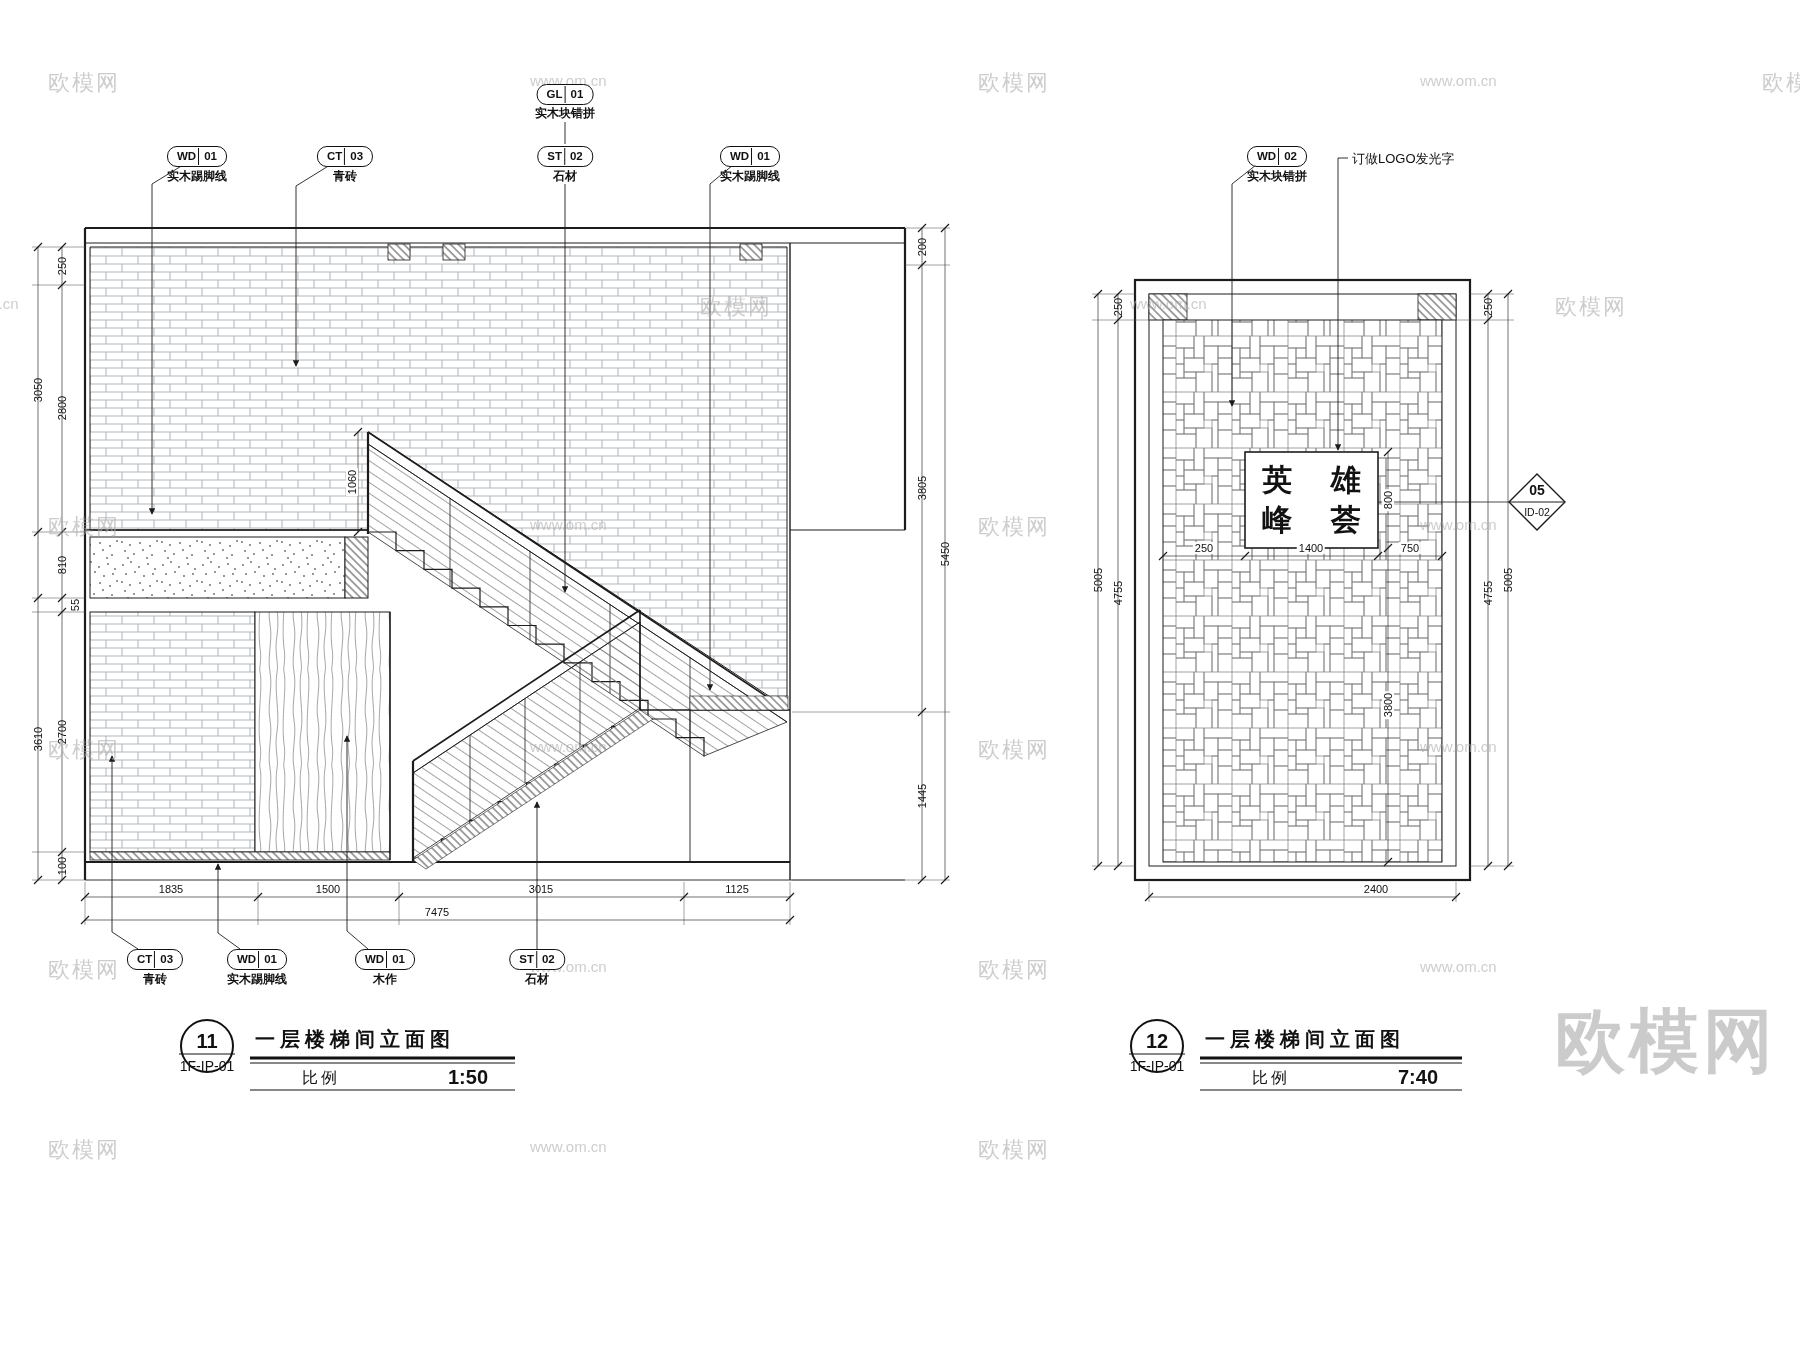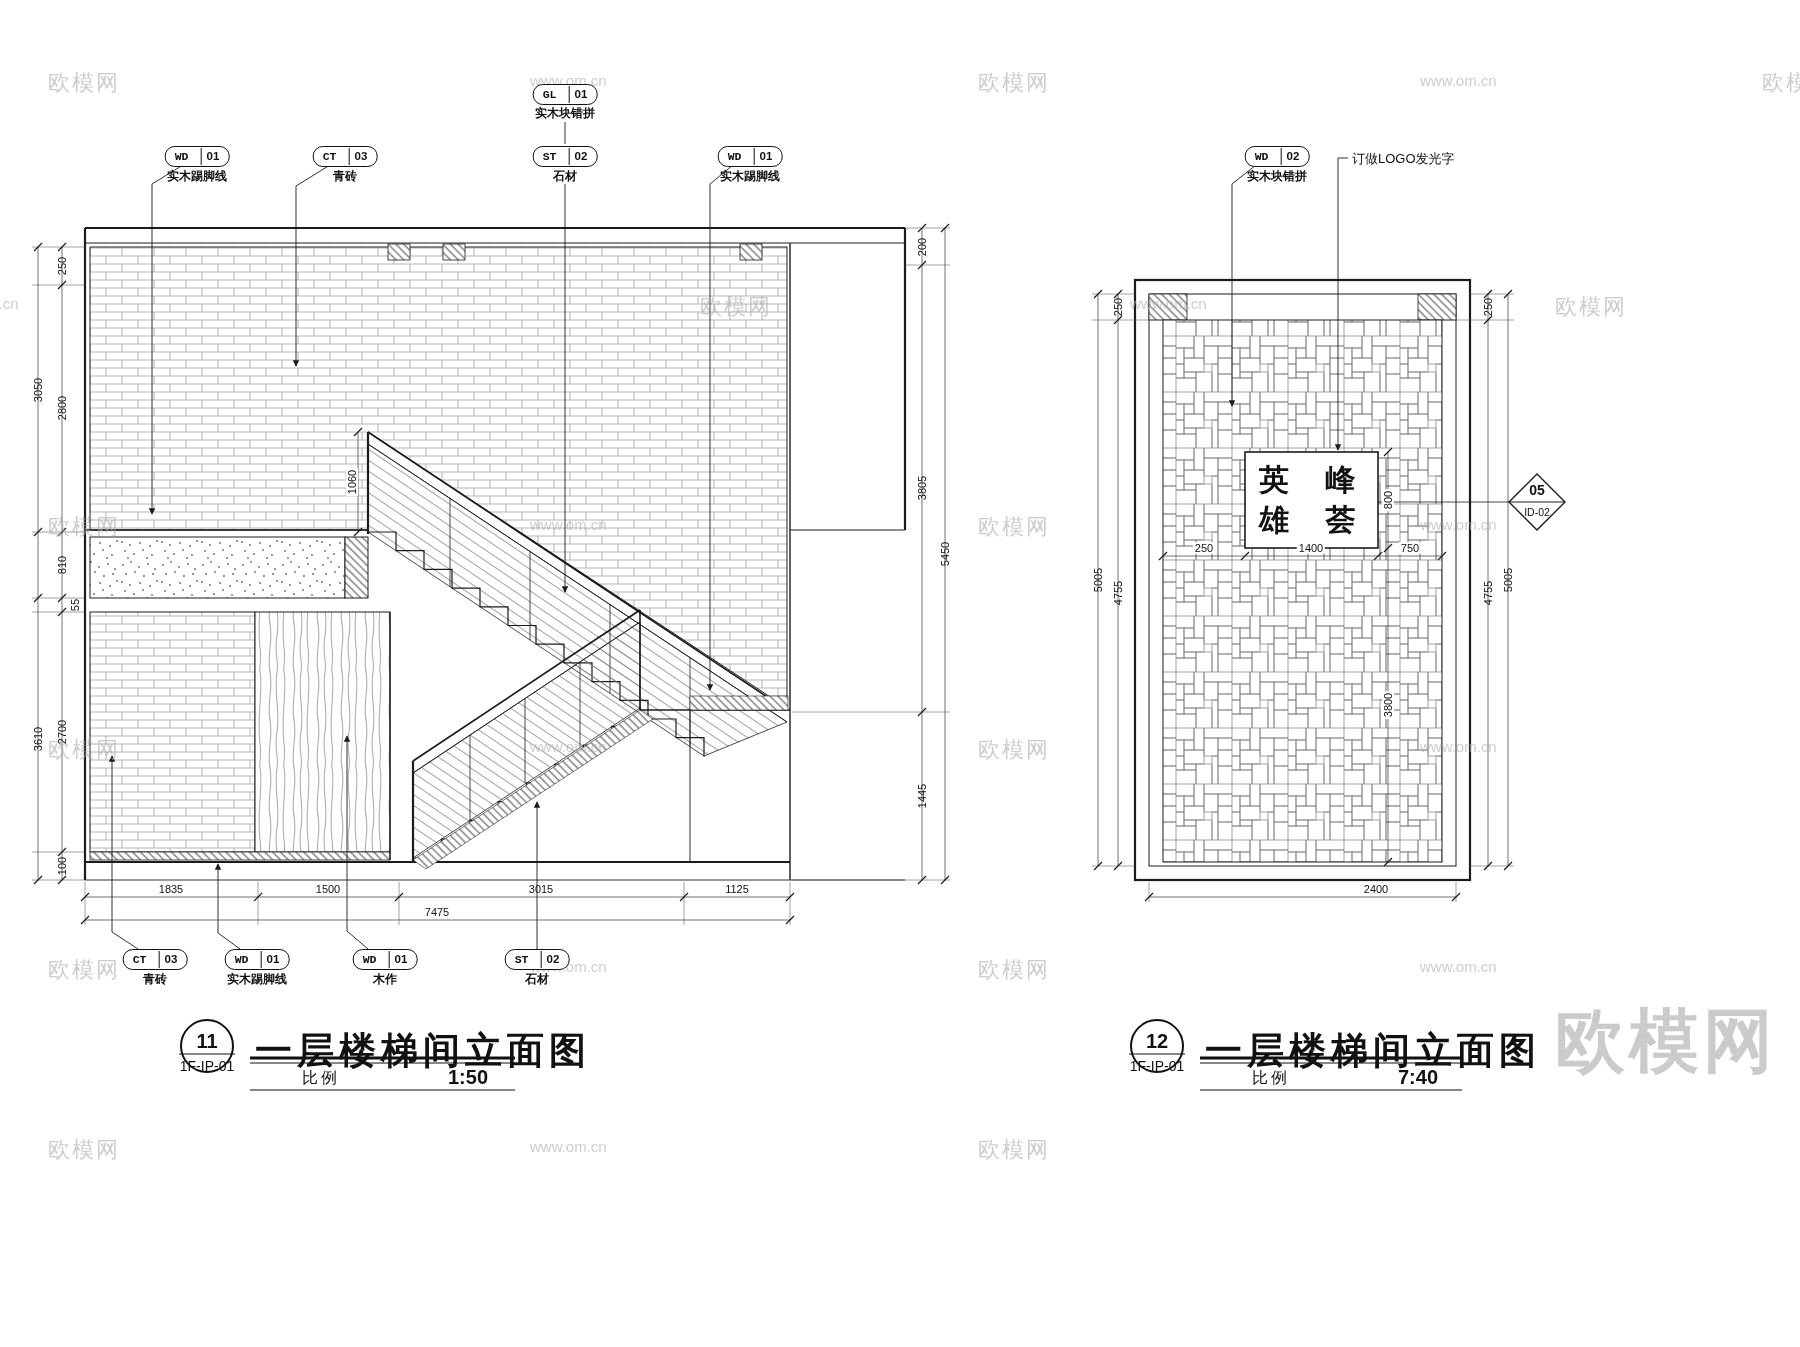--- a/index.html
+++ b/index.html
@@ -8,32 +8,32 @@
   #linework{position:absolute;left:0;top:0;z-index:1;}
   .wm{position:absolute;z-index:2;color:rgba(172,172,172,.6);font-size:22px;letter-spacing:2px;white-space:nowrap;}
   .wmu{position:absolute;z-index:2;color:rgba(172,172,172,.6);font-size:15px;white-space:nowrap;}
   .wmbig{position:absolute;z-index:2;color:rgba(160,160,160,.55);font-size:70px;font-weight:bold;letter-spacing:4px;white-space:nowrap;}
   .ann{position:absolute;z-index:3;color:#111;white-space:nowrap;}
   .dimh{font-size:11px;transform:translateX(-50%);}
   .dimv{font-size:11px;transform:translate(-50%,-50%) rotate(-90deg);}
   .chip{background:#fff;padding:0 2px;}
   .tag{position:absolute;z-index:3;transform:translateX(-50%);display:inline-flex;align-items:center;height:19px;
        border:1.4px solid #111;border-radius:10px;background:#fff;font-size:11.5px;font-weight:bold;}
-  .tc{padding:0 12px 0 9px;border-right:1.4px solid #111;line-height:17px;font-family:Liberation Mono, monospace;}
+  .tc{padding:0 2px 0 9px;border-right:1.4px solid #111;line-height:17px;}
   .tn{padding:0 9px 0 5px;line-height:17px;}
   .lbl{font-size:12px;font-weight:bold;transform:translateX(-50%);}
   .note{font-size:13px;}
-  .big-title{font-size:37px;font-weight:bold;letter-spacing:5px;}
+  .big-title{font-size:20px;font-weight:bold;letter-spacing:5px;}
   .num-badge{font-size:20px;font-weight:bold;transform:translateX(-50%);}
   .sheet{font-size:14px;transform:translateX(-50%);}
   .scale-l{font-size:16px;letter-spacing:3px;margin-left:44px;}
   .scale-v{font-size:20px;font-weight:bold;}
   .mk1{font-size:14px;font-weight:bold;transform:translateX(-50%);}
   .mk2{font-size:10.5px;transform:translateX(-50%);}
-  .logo-box{position:absolute;z-index:3;left:1245px;top:452px;width:133px;height:96px;display:flex;
+  .logo-box{position:absolute;z-index:3;left:1245px;top:452px;width:133px;height:96px;display:flex;flex-direction:column;
             align-items:center;justify-content:center;font-family:"DejaVu Serif","Liberation Serif",serif;}
   .logo-box span{font-size:30px;font-weight:bold;letter-spacing:14px;padding-left:14px;line-height:1.35;}
 </style>
 </head>
 <body>
 
 <div id="stage">
 
 <svg id="linework" width="1800" height="1347" viewBox="0 0 1800 1347" xmlns="http://www.w3.org/2000/svg">
   <defs>

